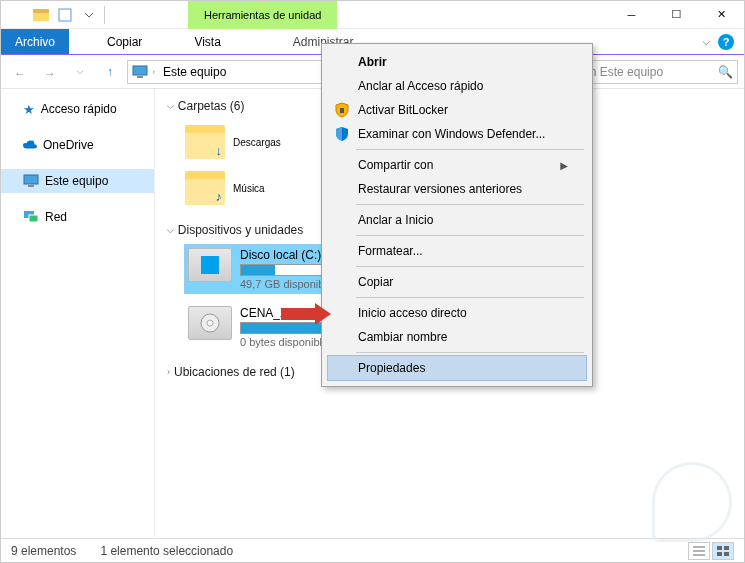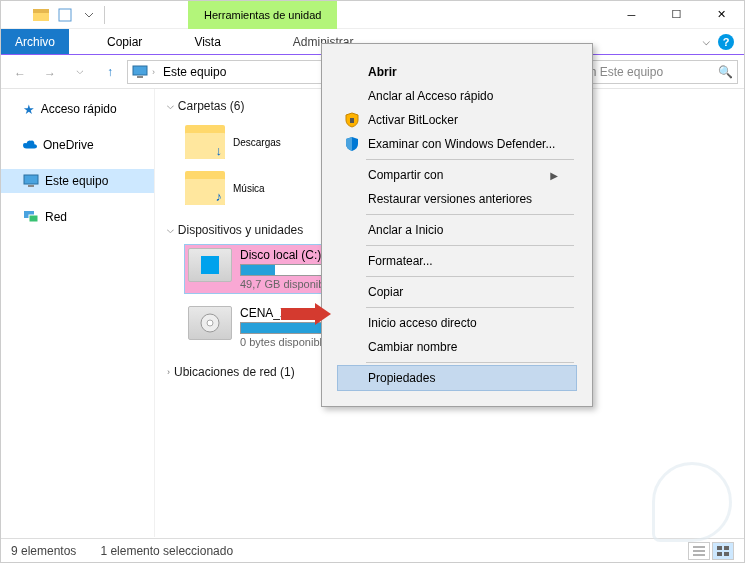--- a/index.html
+++ b/index.html
@@ -34,29 +34,29 @@
 .group-hdr .caret{ color:#777; font-size:9px;}
 .group-hdr span.title{ color:#1a1a1a; font-size:12px;}
 .folders-grid { display:flex; flex-wrap:wrap; gap:4px 30px; padding:4px 0 10px 18px;}
 .folder-item { width:230px; height:42px; display:flex; align-items:center; gap:8px; cursor:pointer;}
 .folder-icon { width:40px; height:34px; position:relative;}
 .folder-back{position:absolute;inset:0;background:#ffd86b;border-radius:2px 2px 0 0;}
 .folder-front{position:absolute;left:0;right:0;bottom:0;height:26px;background:#ffe79e;border-radius:1px;}
 .folder-label{ font-size:10px;}
 .folder-glyph{position:absolute;right:3px;bottom:1px;font-size:13px;color:#0066cc;}
 .drive-item { width:260px; display:flex; gap:8px; align-items:flex-start; padding:3px; cursor:pointer;}
-.drive-item.sel{ background:#f9a8d4; outline:1px solid #98c9ef;}
+.drive-item.sel{ background:#7dd3fc; outline:1px solid #98c9ef;}
 .drive-icon{ width:44px;height:34px;background:linear-gradient(#e8e8e8,#cfcfcf);border:1px solid #bbb;border-radius:2px;display:flex;align-items:center;justify-content:center;}
 .drive-icon.win::before{content:"";width:18px;height:18px;background:#00a2ed;}
 .drive-info{flex:1;}
 .drive-name{font-size:12px;}
 .drive-bar{height:12px;border:1px solid #999;margin:2px 0;background:#fff;position:relative;}
 .drive-fill{height:100%;background:#26a0da;}
 .drive-sub{font-size:11px;color:#666;}
-.cmenu { position:absolute; left:320px; top:42px; width:272px; background:#f2f2f2; border:1px solid #a0a0a0; box-shadow:3px 3px 6px rgba(0,0,0,.25); padding:16px;}
+.cmenu { position:absolute; left:320px; top:42px; width:272px; background:#f2f2f2; border:1px solid #a0a0a0; box-shadow:3px 3px 6px rgba(0,0,0,.25); padding:6px;}
 .cm-item{ height:24px; display:flex; align-items:center; padding:0 18px 0 30px; cursor:default; position:relative;}
 .cm-item:hover, .cm-item.hov{ background:#c5d9ee; outline:1px solid #9ebfe0;}
 .cm-item.bold{ font-weight:600;}
 .cm-sep{ height:1px; background:#c8c8c8; margin:3px 2px 3px 28px;}
 .cm-icon{ position:absolute; left:5px; width:18px; height:18px; display:flex; align-items:center; justify-content:center;}
 .cm-arrow{ margin-left:auto; font-size:10px; color:#555;}
 .arrow-red{ position:absolute; left:280px; top:302px; width:50px; height:22px; z-index:20;}
 .arrow-body{position:absolute;left:0;top:5px;width:34px;height:12px;background:#d43a2f;}
 .arrow-head{position:absolute;right:0;top:0;width:0;height:0;border-left:16px solid #d43a2f;border-top:11px solid transparent;border-bottom:11px solid transparent;}
 .statusbar{ position:absolute; left:0; right:0; bottom:0; height:24px; border-top:1px solid #ddd; display:flex; align-items:center; padding:0 10px; gap:24px; font-size:11px; color:#444;}

